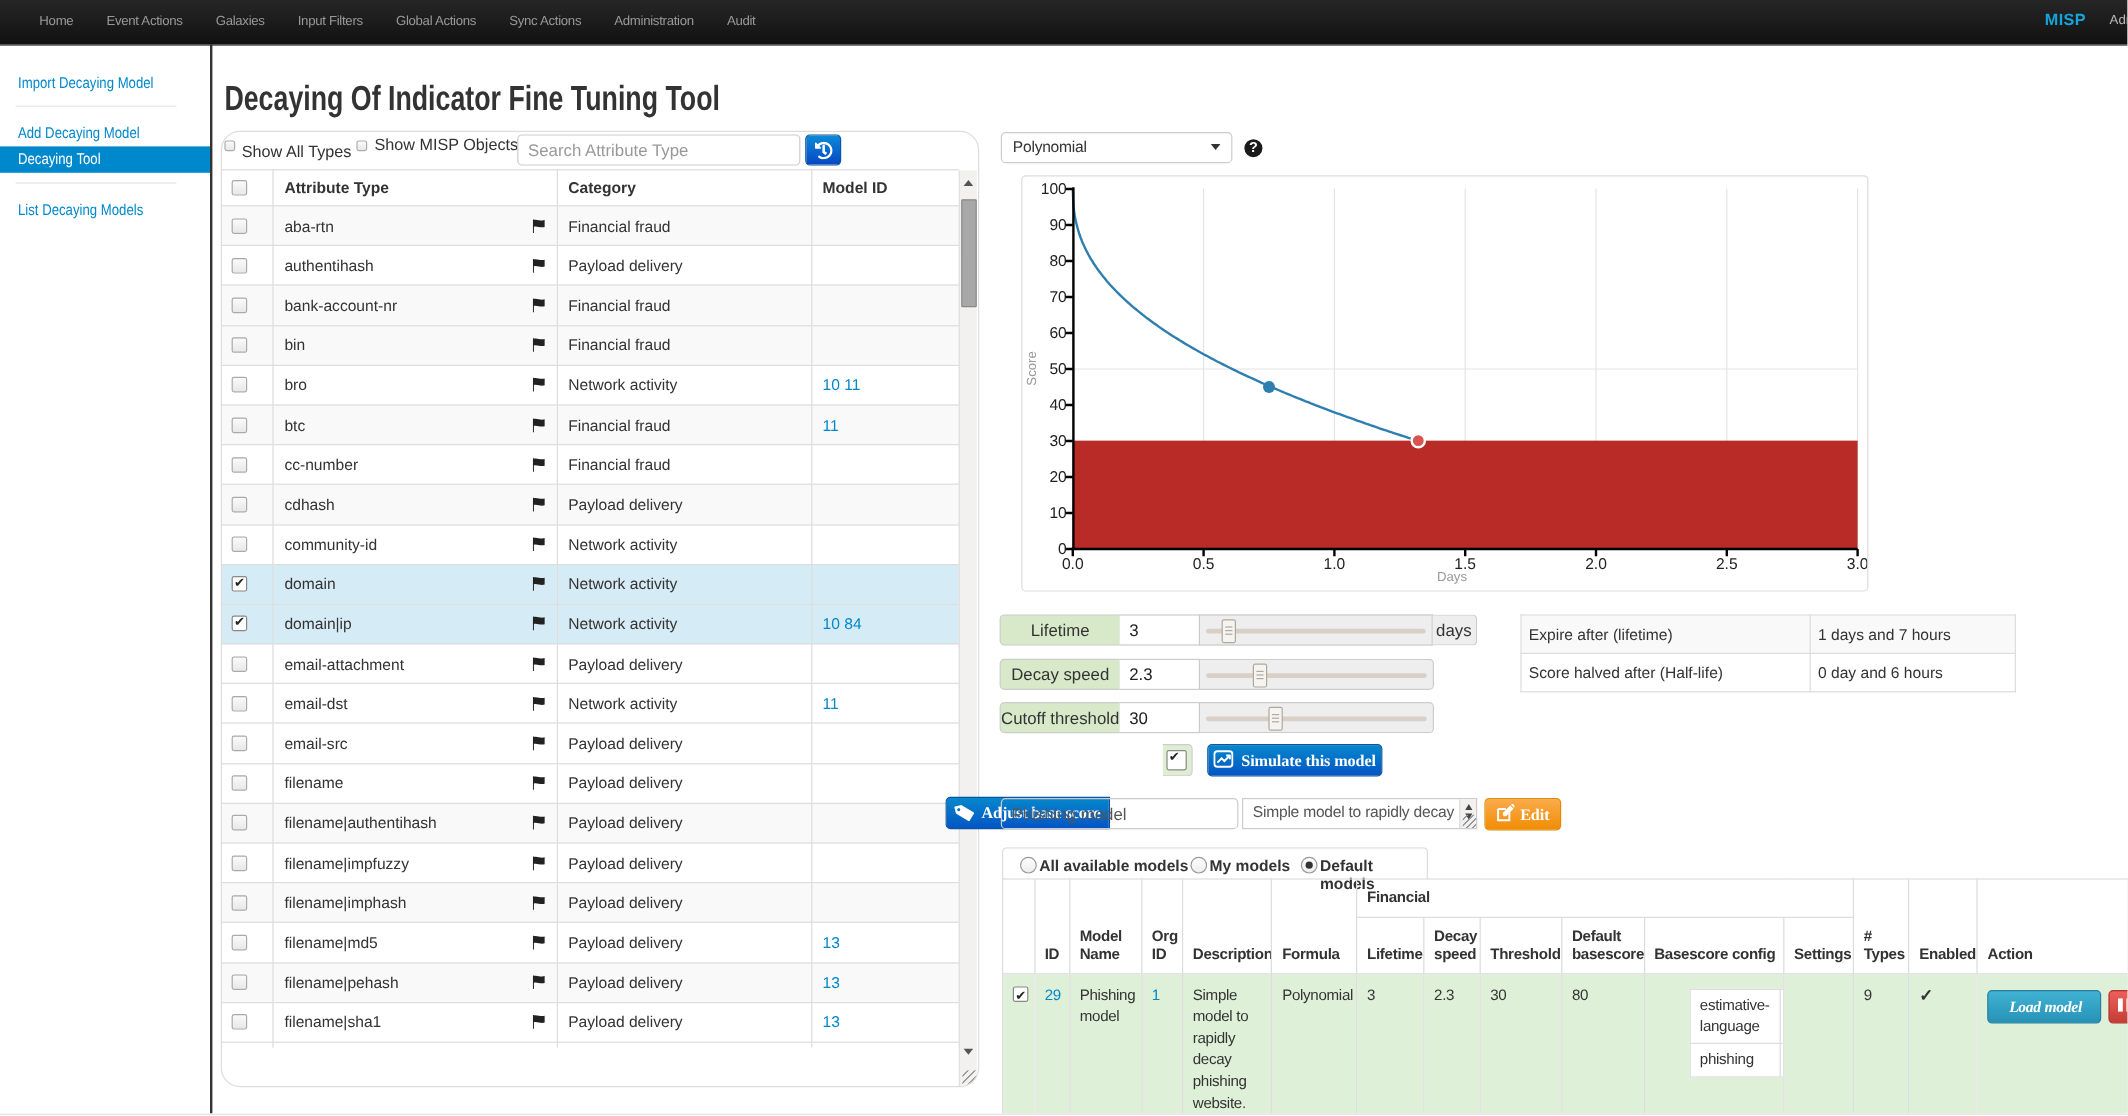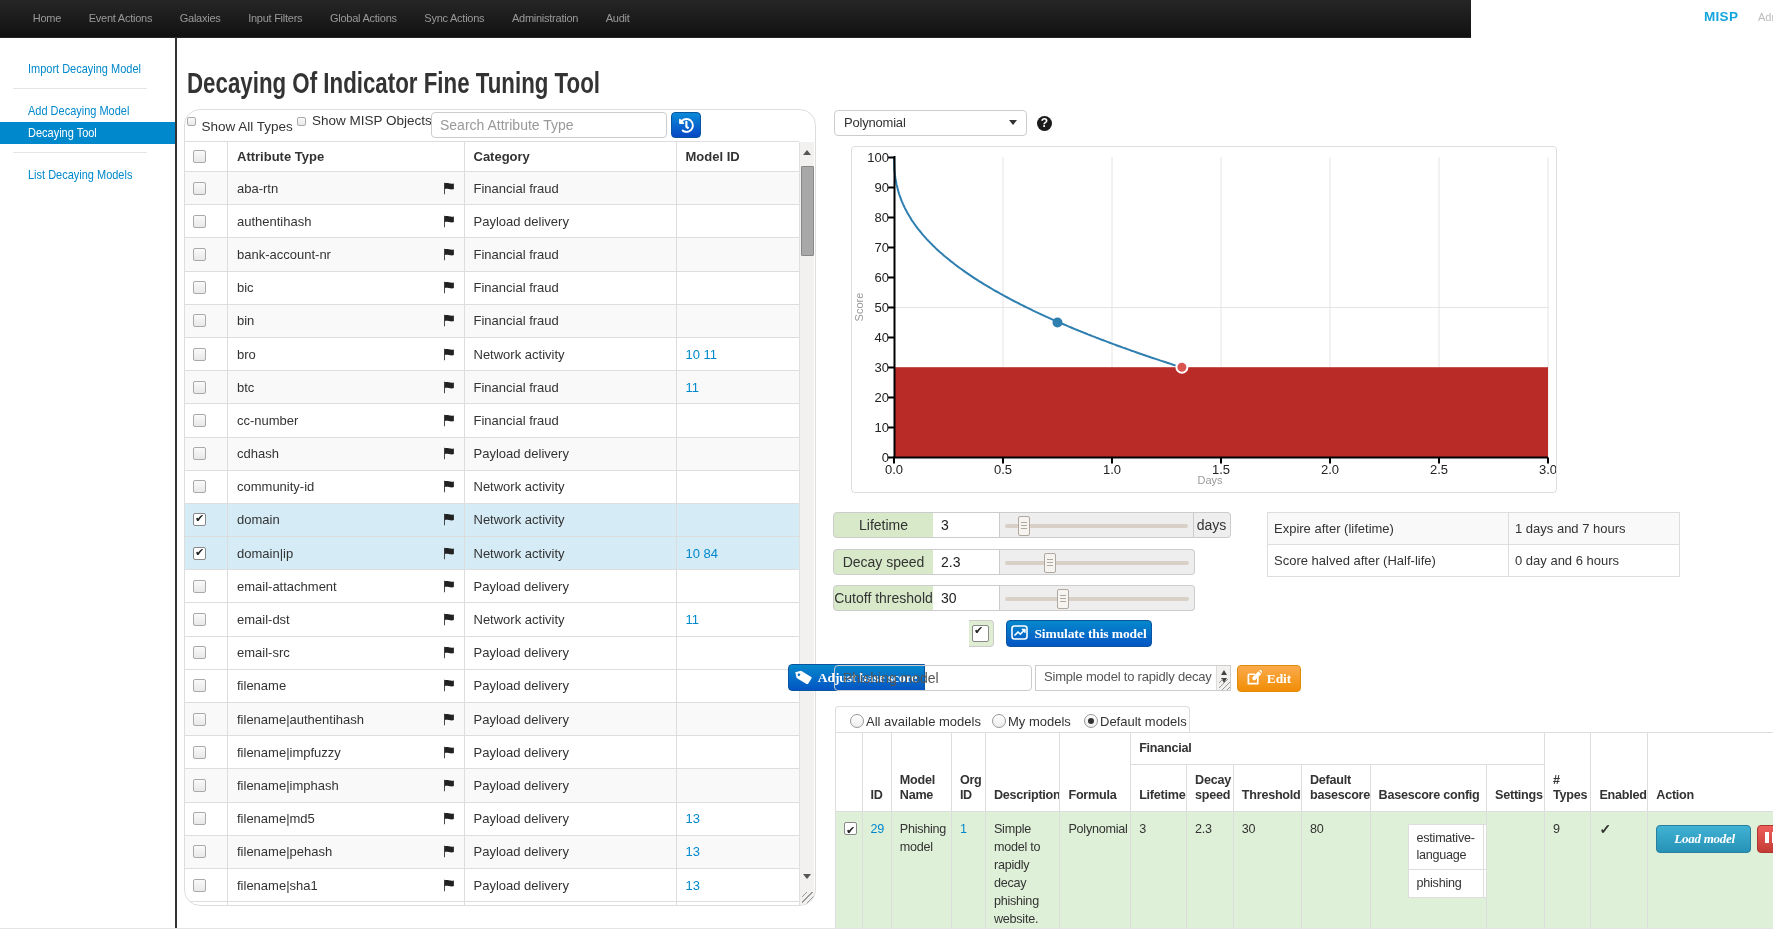--- a/index.html
+++ b/index.html
@@ -2,30 +2,30 @@
 <html><head>
 <meta charset="utf-8">
 <style>
 * { margin:0; padding:0; box-sizing:content-box; }
 html,body { width:1773px; height:930px; overflow:hidden; background:#fff;
   font-family:"Liberation Sans", sans-serif; font-size:13px; color:#333; }
 #page { position:relative; width:1773px; height:930px; overflow:hidden; }
 a { color:#0088cc; text-decoration:none; }
 
 
-#navbar { position:absolute; left:0; top:0; width:1471px; height:37px;
+#navbar { position:absolute; left:0; top:0; width:1773px; height:37px;
   background:linear-gradient(to bottom,#262626,#111111); border-bottom:1px solid #252525; }
 #navbar .nav { position:absolute; top:0; left:19px; height:37px; }
 #navbar .nav a { display:inline-block; padding:10px 13.8px 8px; color:#999; font-size:11px; line-height:17px; letter-spacing:-0.25px; }
 #navbar .misp { position:absolute; top:9px; left:1704px; color:#14a5dc; font-weight:bold; font-size:13.5px; letter-spacing:0.3px; }
 #navbar .adm { position:absolute; top:11px; left:1758px; color:#bbb; font-size:11px; }
 
 
 #sidebar { position:absolute; left:0; top:37px; width:175px; height:891px; border-right:2px solid #333; }
-#sidebar a { display:block; padding:0 28px; font-size:13px; height:22px; line-height:22px; white-space:nowrap; }
+#sidebar a { display:block; padding:0 15px; font-size:13px; height:22px; line-height:22px; white-space:nowrap; }
 #sidebar a span { display:inline-block; transform:scaleX(0.845); transform-origin:0 50%; }
 #sidebar .divider { border-top:1px solid #e5e5e5; margin:8px 28px 11px 13px; }
 #sidebar a.active { background:#0088cc; color:#fff; }
 
 
 #title { position:absolute; left:187px; top:67px; font-size:29px; font-weight:bold; color:#333; transform:scaleX(0.769); transform-origin:0 0; white-space:nowrap; }
 
 
 #lpanel { position:absolute; left:184px; top:109px; width:630px; height:795px; overflow:hidden;
   border:1px solid #ddd; border-radius:16px; }
@@ -99,21 +99,21 @@
 
 #mname { position:absolute; left:834px; top:665px; width:180px; height:24px; border:1px solid #ccc; border-radius:4px;
   padding:0 8px; line-height:24px; font-size:14px; color:#555; }
 #mdesc { position:absolute; left:1035px; top:665px; width:182px; height:24px; border:1px solid #ccc;
   padding:0 4px 0 8px; line-height:22px; font-size:13px; letter-spacing:-0.2px; color:#555; background:#fff; white-space:nowrap; overflow:hidden; }
 #editbtn { left:1237px; top:665px; width:62px; height:25px; line-height:25px;
   background:linear-gradient(to bottom,#fbab4c,#f18d05); border:1px solid #e08a05; }
 
 
 #radiobox { position:absolute; left:835px; top:706px; width:353px; height:26px; border:1px solid #ddd; border-bottom:none;
-  border-radius:4px 4px 0 0; font-size:13px; }
+  border-radius:4px 4px 0 0; font-size:13px;font-weight:bold; }
 .radio { display:inline-block; width:12px; height:12px; border-radius:50%; border:1px solid #999;
   background:linear-gradient(to bottom,#fdfdfd,#eee); vertical-align:-2px; position:relative; }
 .radio.on:after { content:""; position:absolute; left:3px; top:3px; width:6px; height:6px; border-radius:50%; background:#333; }
 
 #modeltable { position:absolute; left:835px; top:732px; width:938px; border-collapse:collapse; font-size:12.6px; letter-spacing:-0.25px; table-layout:fixed; }
 #modeltable th, #modeltable td { border:1px solid #ddd; padding:8px; text-align:left; vertical-align:bottom; overflow:hidden; }
 #modeltable th { font-weight:bold; line-height:15px; }
 #modeltable td { vertical-align:top; background:#dff0d8; line-height:18px; }
 #innertable { border-collapse:collapse; background:#fff; margin-top:4px;margin-left:32px; }
 #innertable td { border:1px solid #ddd; background:#fff; padding:5px 8px; vertical-align:top; line-height:17px; letter-spacing:-0.25px; }
@@ -180,28 +180,20 @@
             <td class="c1"><span class="cb"></span></td>
             <td>authentihash<svg class="flag" width="12" height="13" viewBox="0 0 448 512">
                 <path fill="#222" d="M64 32 L64 480 L32 480 L32 32 Z M64 48 C160 16 288 96 416 56 L416 280 C288 320 160 240 64 272 Z"></path>
               </svg></td>
             <td>Payload delivery</td>
             <td></td>
           </tr>
 <tr class="odd">
             <td class="c1"><span class="cb"></span></td>
             <td>bank-account-nr<svg class="flag" width="12" height="13" viewBox="0 0 448 512">
-                <path fill="#222" d="M64 32 L64 480 L32 480 L32 32 Z M64 48 C160 16 288 96 416 56 L416 280 C288 320 160 240 64 272 Z"></path>
-              </svg></td>
-            <td>Financial fraud</td>
-            <td></td>
-          </tr>
-<tr class="">
-            <td class="c1"><span class="cb"></span></td>
-            <td>bic<svg class="flag" width="12" height="13" viewBox="0 0 448 512">
                 <path fill="#222" d="M64 32 L64 480 L32 480 L32 32 Z M64 48 C160 16 288 96 416 56 L416 280 C288 320 160 240 64 272 Z"></path>
               </svg></td>
             <td>Financial fraud</td>
             <td></td>
           </tr>
 <tr class="odd">
             <td class="c1"><span class="cb"></span></td>
             <td>bin<svg class="flag" width="12" height="13" viewBox="0 0 448 512">
                 <path fill="#222" d="M64 32 L64 480 L32 480 L32 32 Z M64 48 C160 16 288 96 416 56 L416 280 C288 320 160 240 64 272 Z"></path>
               </svg></td>

